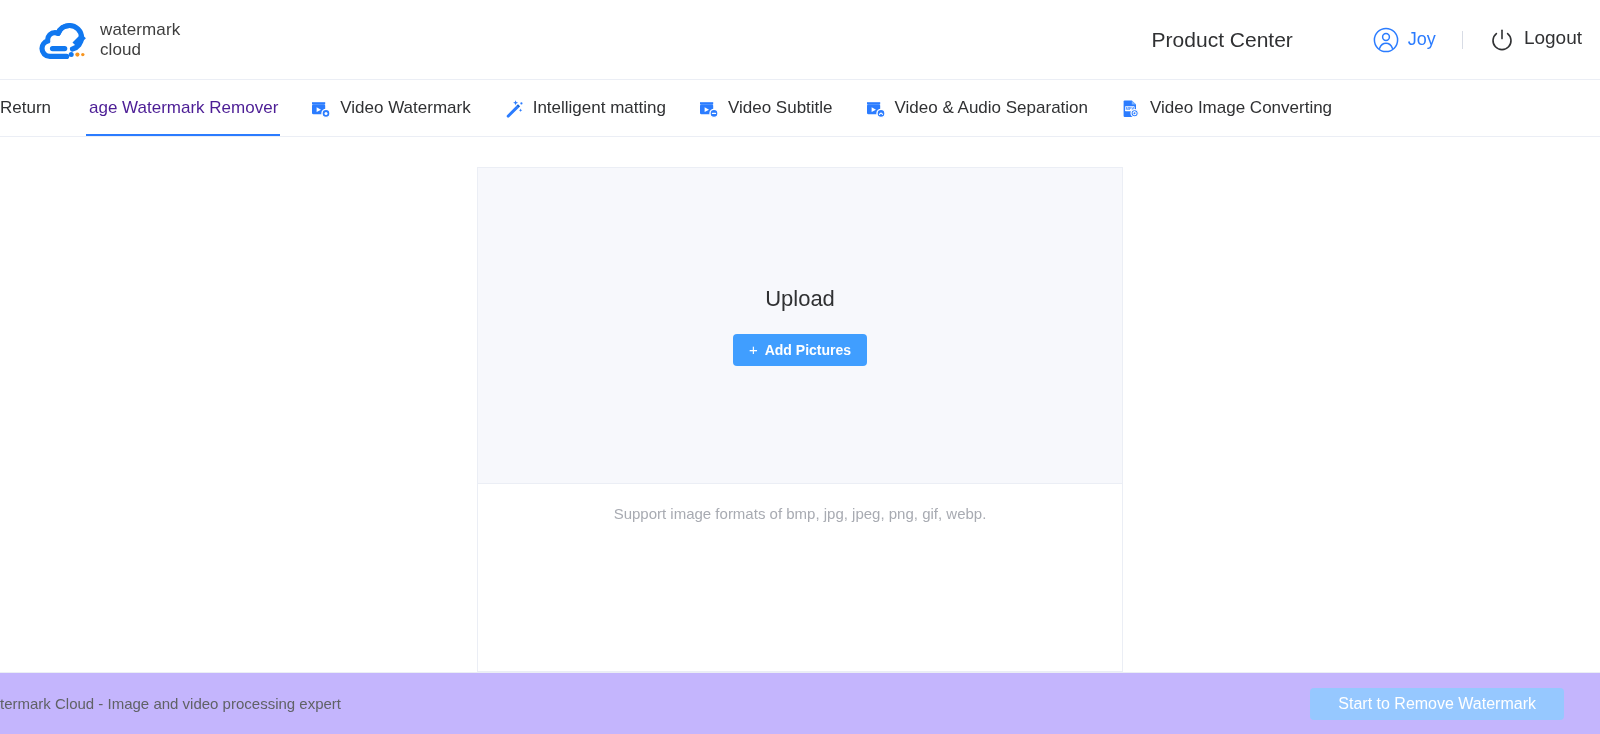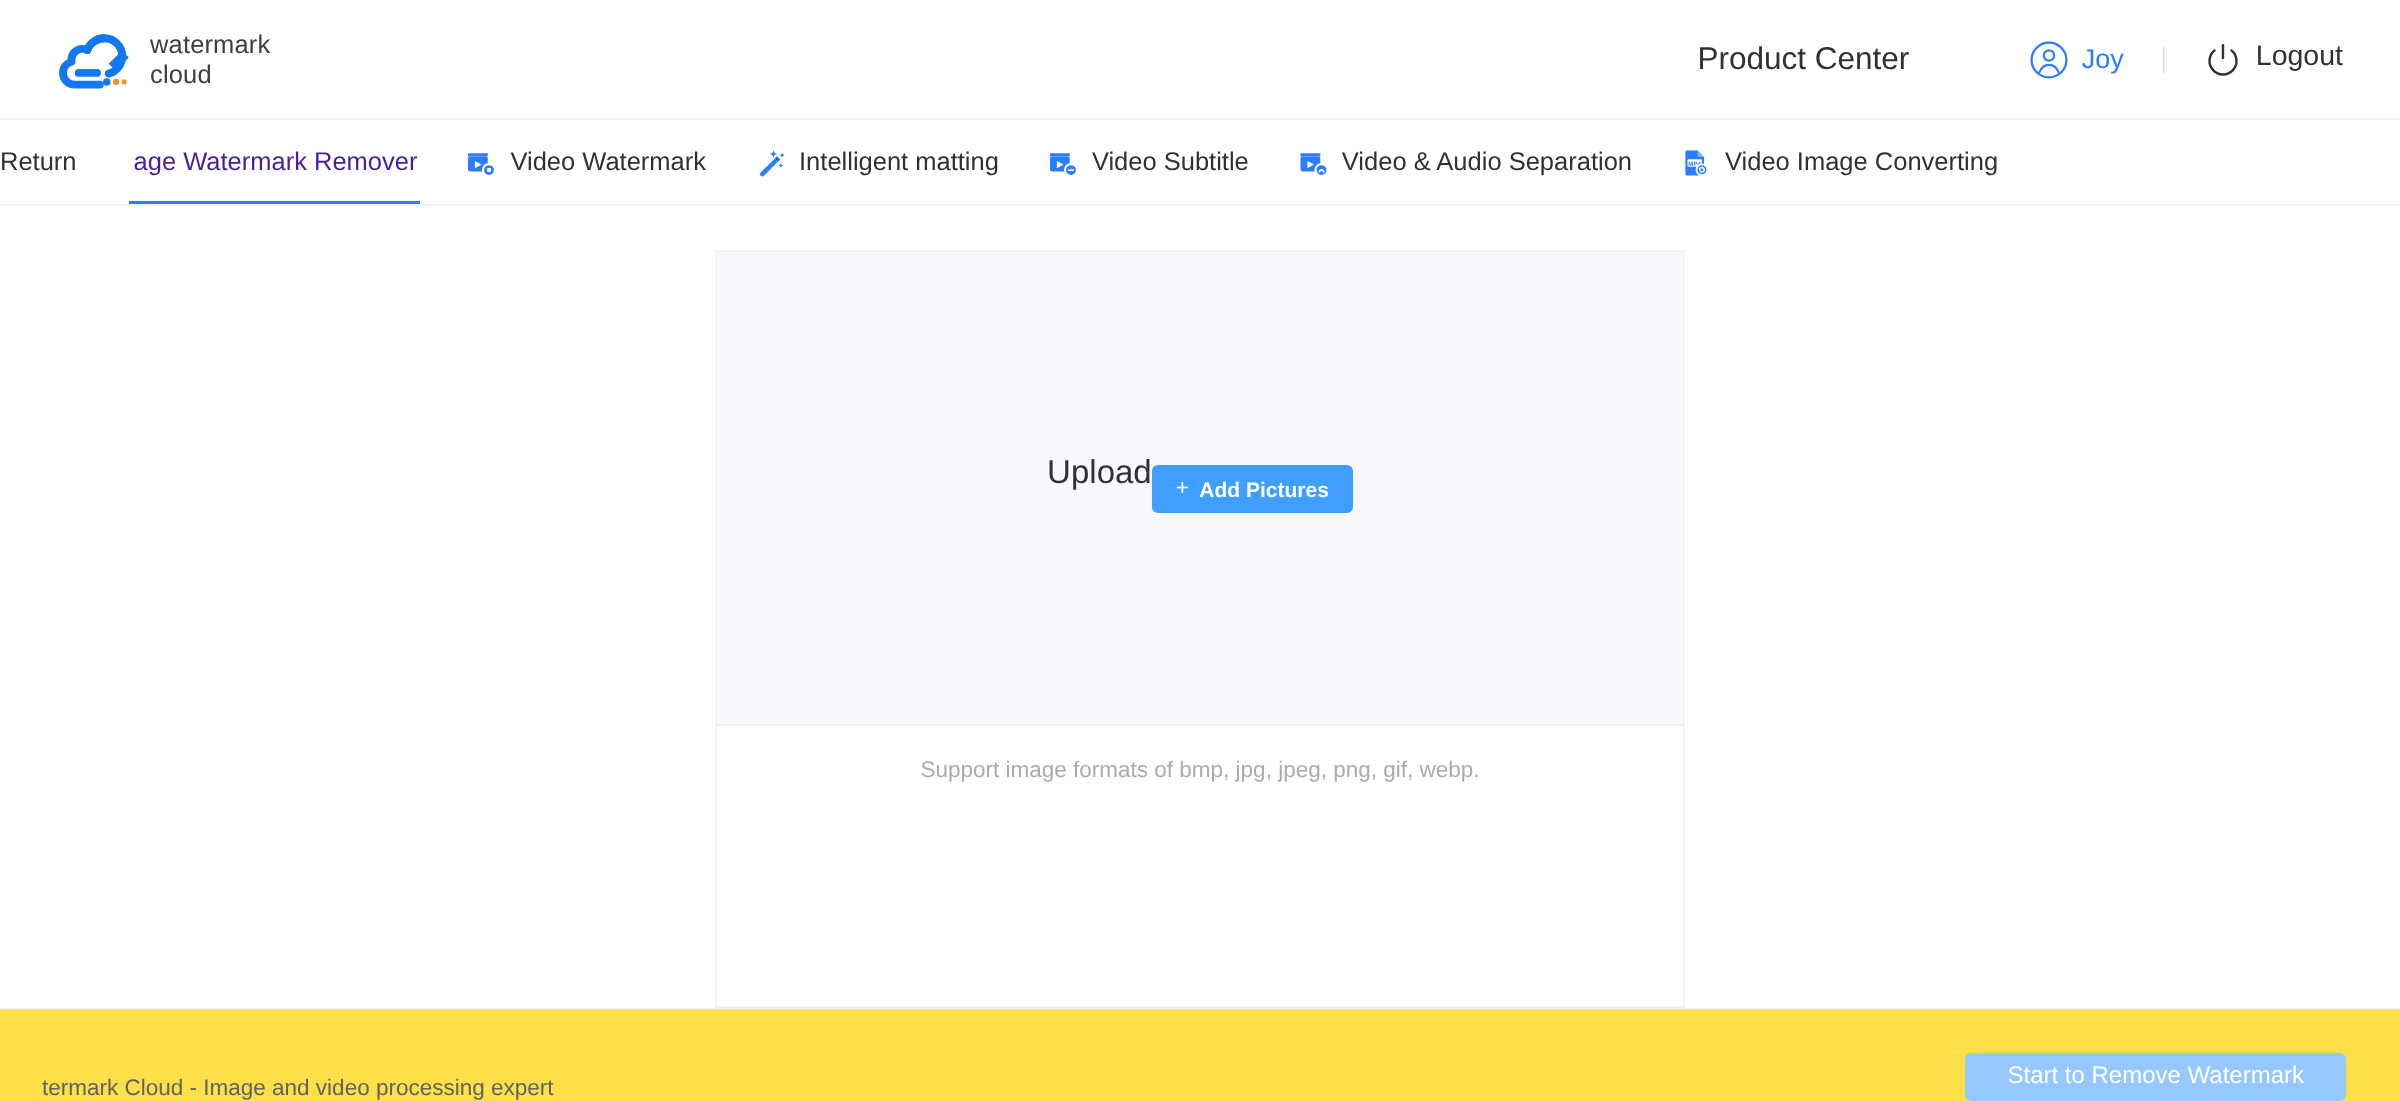--- a/index.html
+++ b/index.html
@@ -34,21 +34,21 @@
     font-size: 17px;
     line-height: 20px;
     color: #3e3e3e;
     font-weight: 400;
     letter-spacing: .1px;
   }
   .brand-text span { display: block; }
 
   .header-right {
     margin-left: auto;
-    margin-right: 38px;
+    margin-right: 18px;
     display: flex;
     align-items: center;
   }
   .product-center {
     font-size: 21px;
     color: #303133;
     white-space: nowrap;
   }
   .user-block {
     display: flex;
@@ -129,21 +129,21 @@
     border: 1px solid #ebeef5;
     background: #ffffff;
     display: flex;
     flex-direction: column;
   }
   .dropzone {
     height: 316px;
     background: #f7f8fc;
     border-bottom: 1px solid #ebeef5;
     display: flex;
-    flex-direction: row;
+    flex-direction: column;
     align-items: center;
     justify-content: center;
     cursor: pointer;
   }
   .upload-title {
     font-size: 22px;
     color: #303133;
     font-weight: 400;
     margin-bottom: 22px;
   }
@@ -170,25 +170,24 @@
     justify-content: center;
     font-size: 15px;
     color: #a8abb2;
     background: #ffffff;
   }
 
   
   .footer {
     position: relative;
     height: 62px;
-    background: #fde047;
+    background: #c4b5fd;
     border-top: 1px solid #ebeef5;
     display: flex;
-    align-items: flex-end;
-    padding-left: 28px;
+    align-items: center;
   }
   .footer-text {
     margin-left: -14px;
     padding-left: 14px;
     font-size: 15px;
     color: #606266;
     white-space: nowrap;
   }
   .start-btn {
     margin-left: auto;

